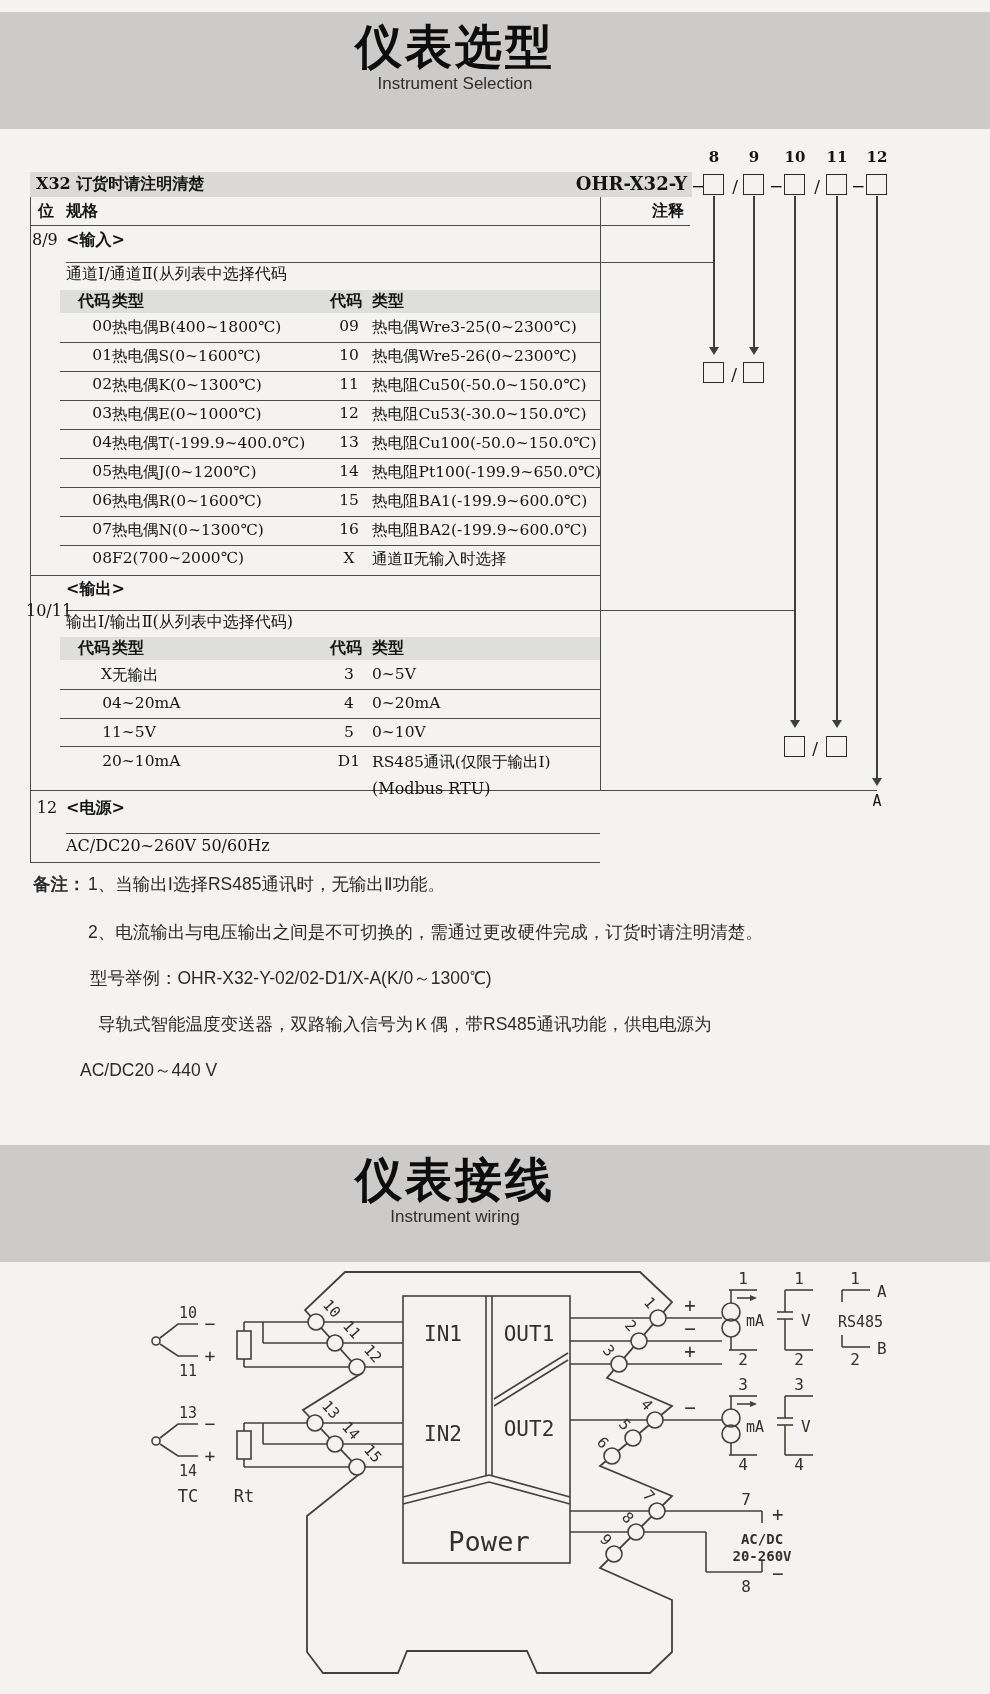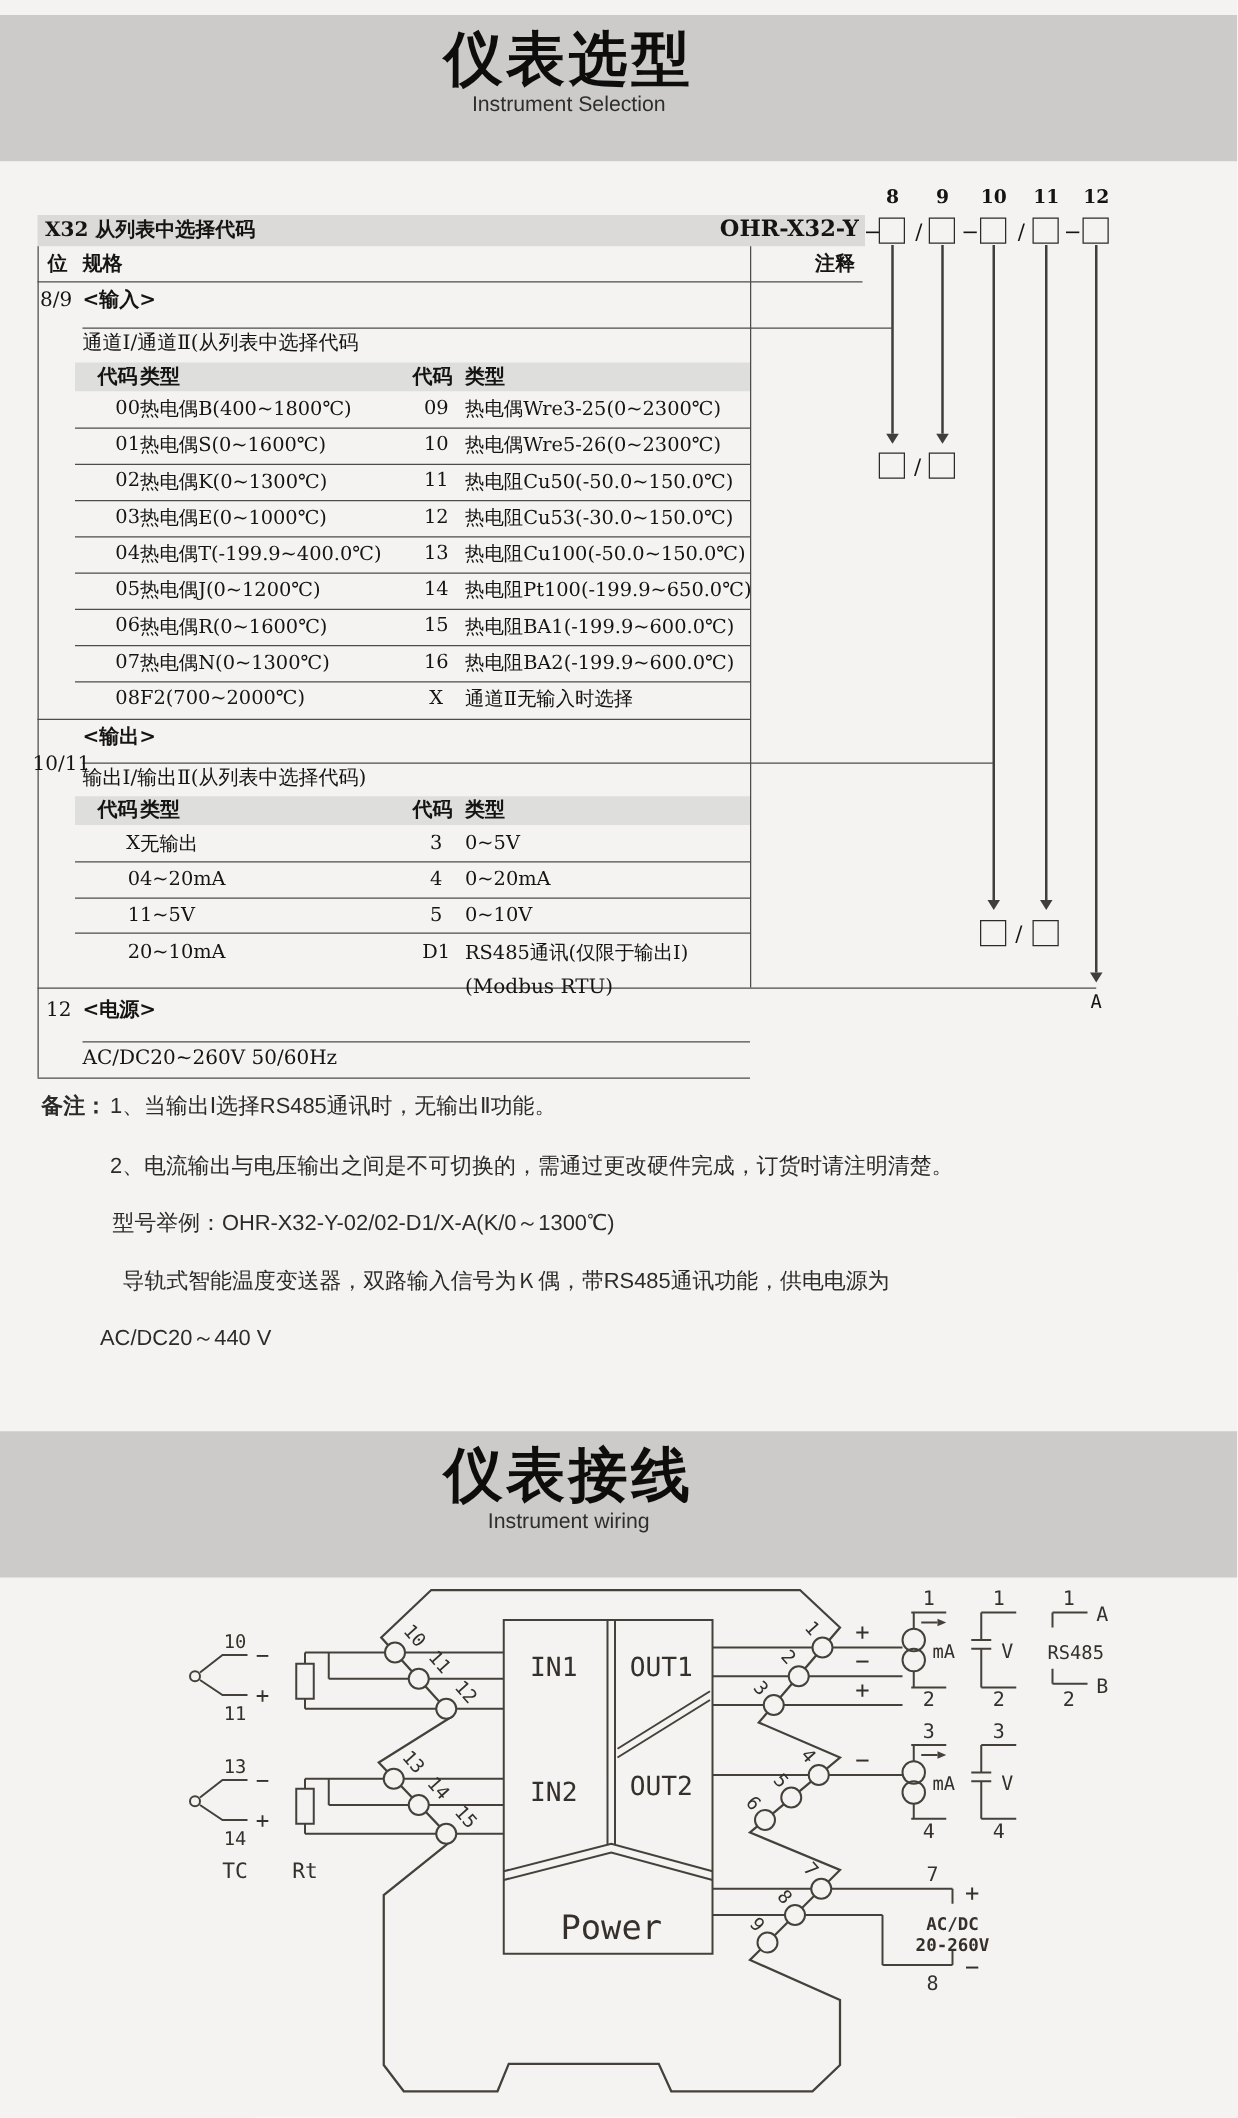--- a/index.html
+++ b/index.html
@@ -50,21 +50,21 @@
   </div>
 
   <div class="sel">
     <span class="digit" style="left:699px;top:148px">8</span>
     <span class="digit" style="left:739px;top:148px">9</span>
     <span class="digit" style="left:780px;top:148px">10</span>
     <span class="digit" style="left:822px;top:148px">11</span>
     <span class="digit" style="left:862px;top:148px">12</span>
 
     <div class="mbar">
-      <span class="abs" style="left:6px;top:2px;font-size:16px;font-weight:bold">X32 从列表中选择代码</span>
+      <span class="abs" style="left:6px;top:2px;font-size:16px;font-weight:bold">X32 订货时请注明清楚</span>
       <span class="abs" style="right:5px;top:1px;font-size:18px;font-weight:bold">OHR-X32-Y</span>
     </div>
 
     <span class="glyph" style="left:691px;top:176px">−</span>
     <div class="mbx" style="left:703px;top:174px"></div>
     <span class="glyph" style="left:728px;top:176px">/</span>
     <div class="mbx" style="left:743px;top:174px"></div>
     <span class="glyph" style="left:769px;top:176px">−</span>
     <div class="mbx" style="left:784px;top:174px"></div>
     <span class="glyph" style="left:810px;top:176px">/</span>

